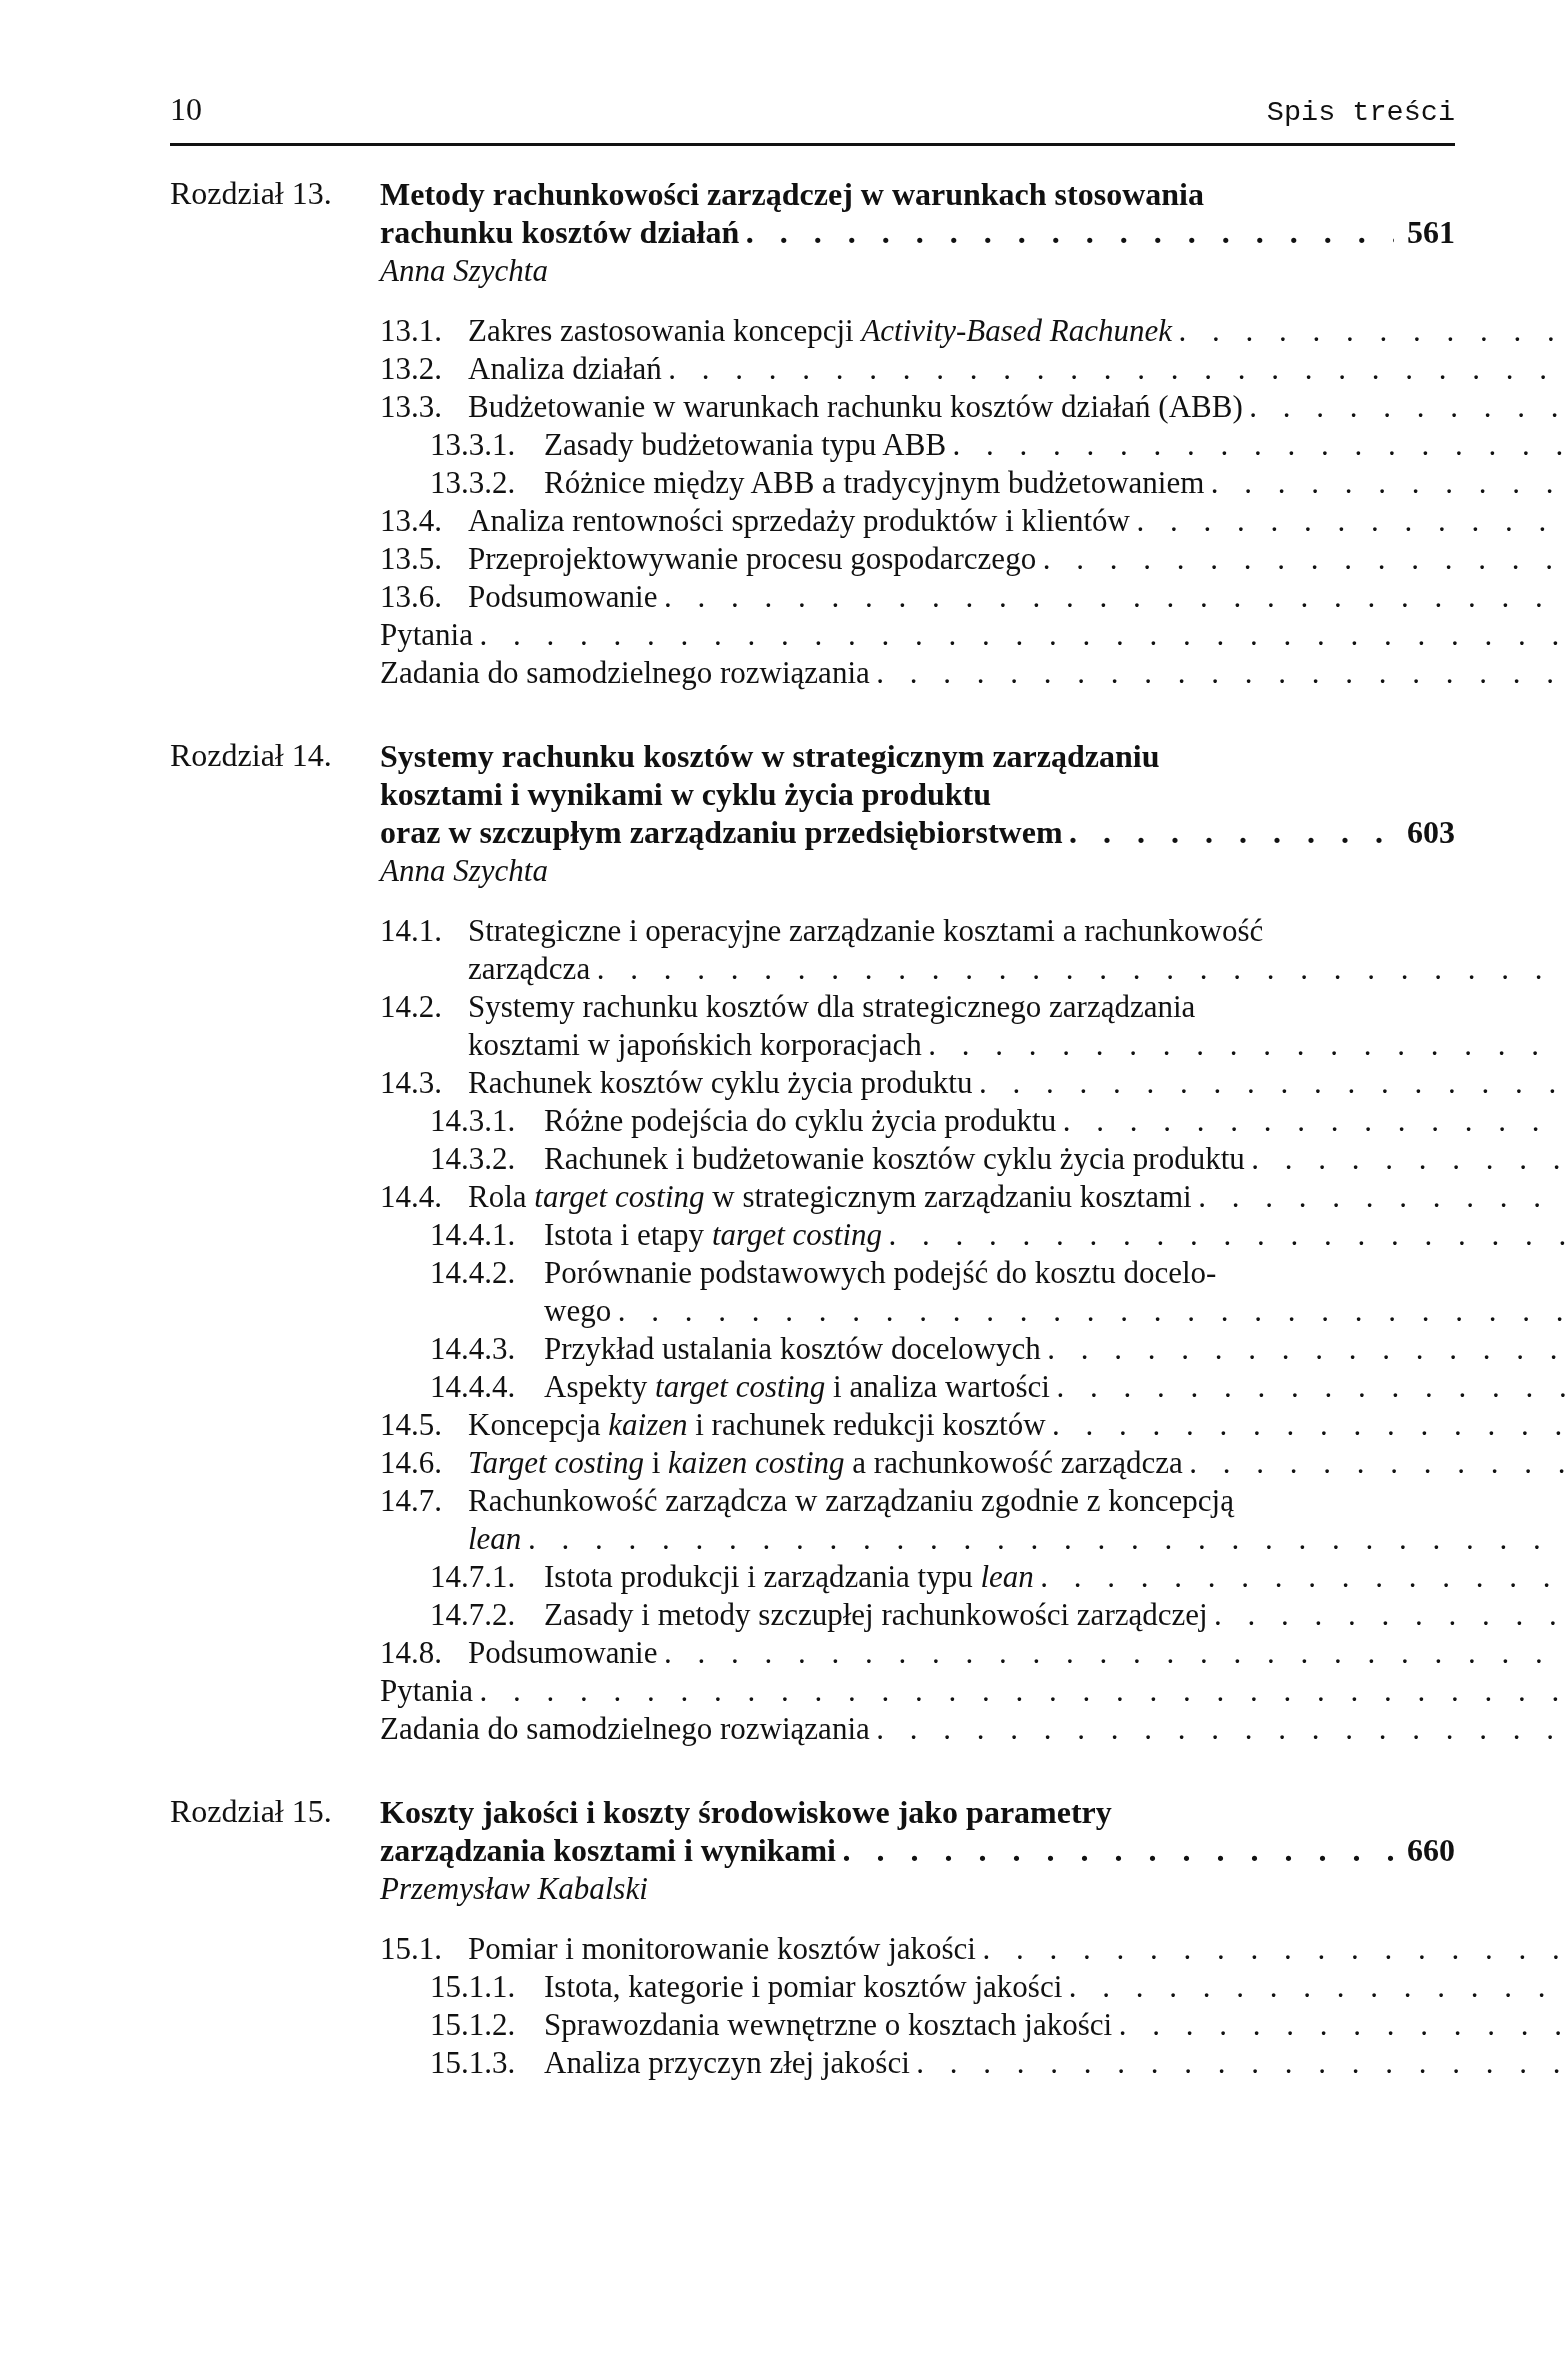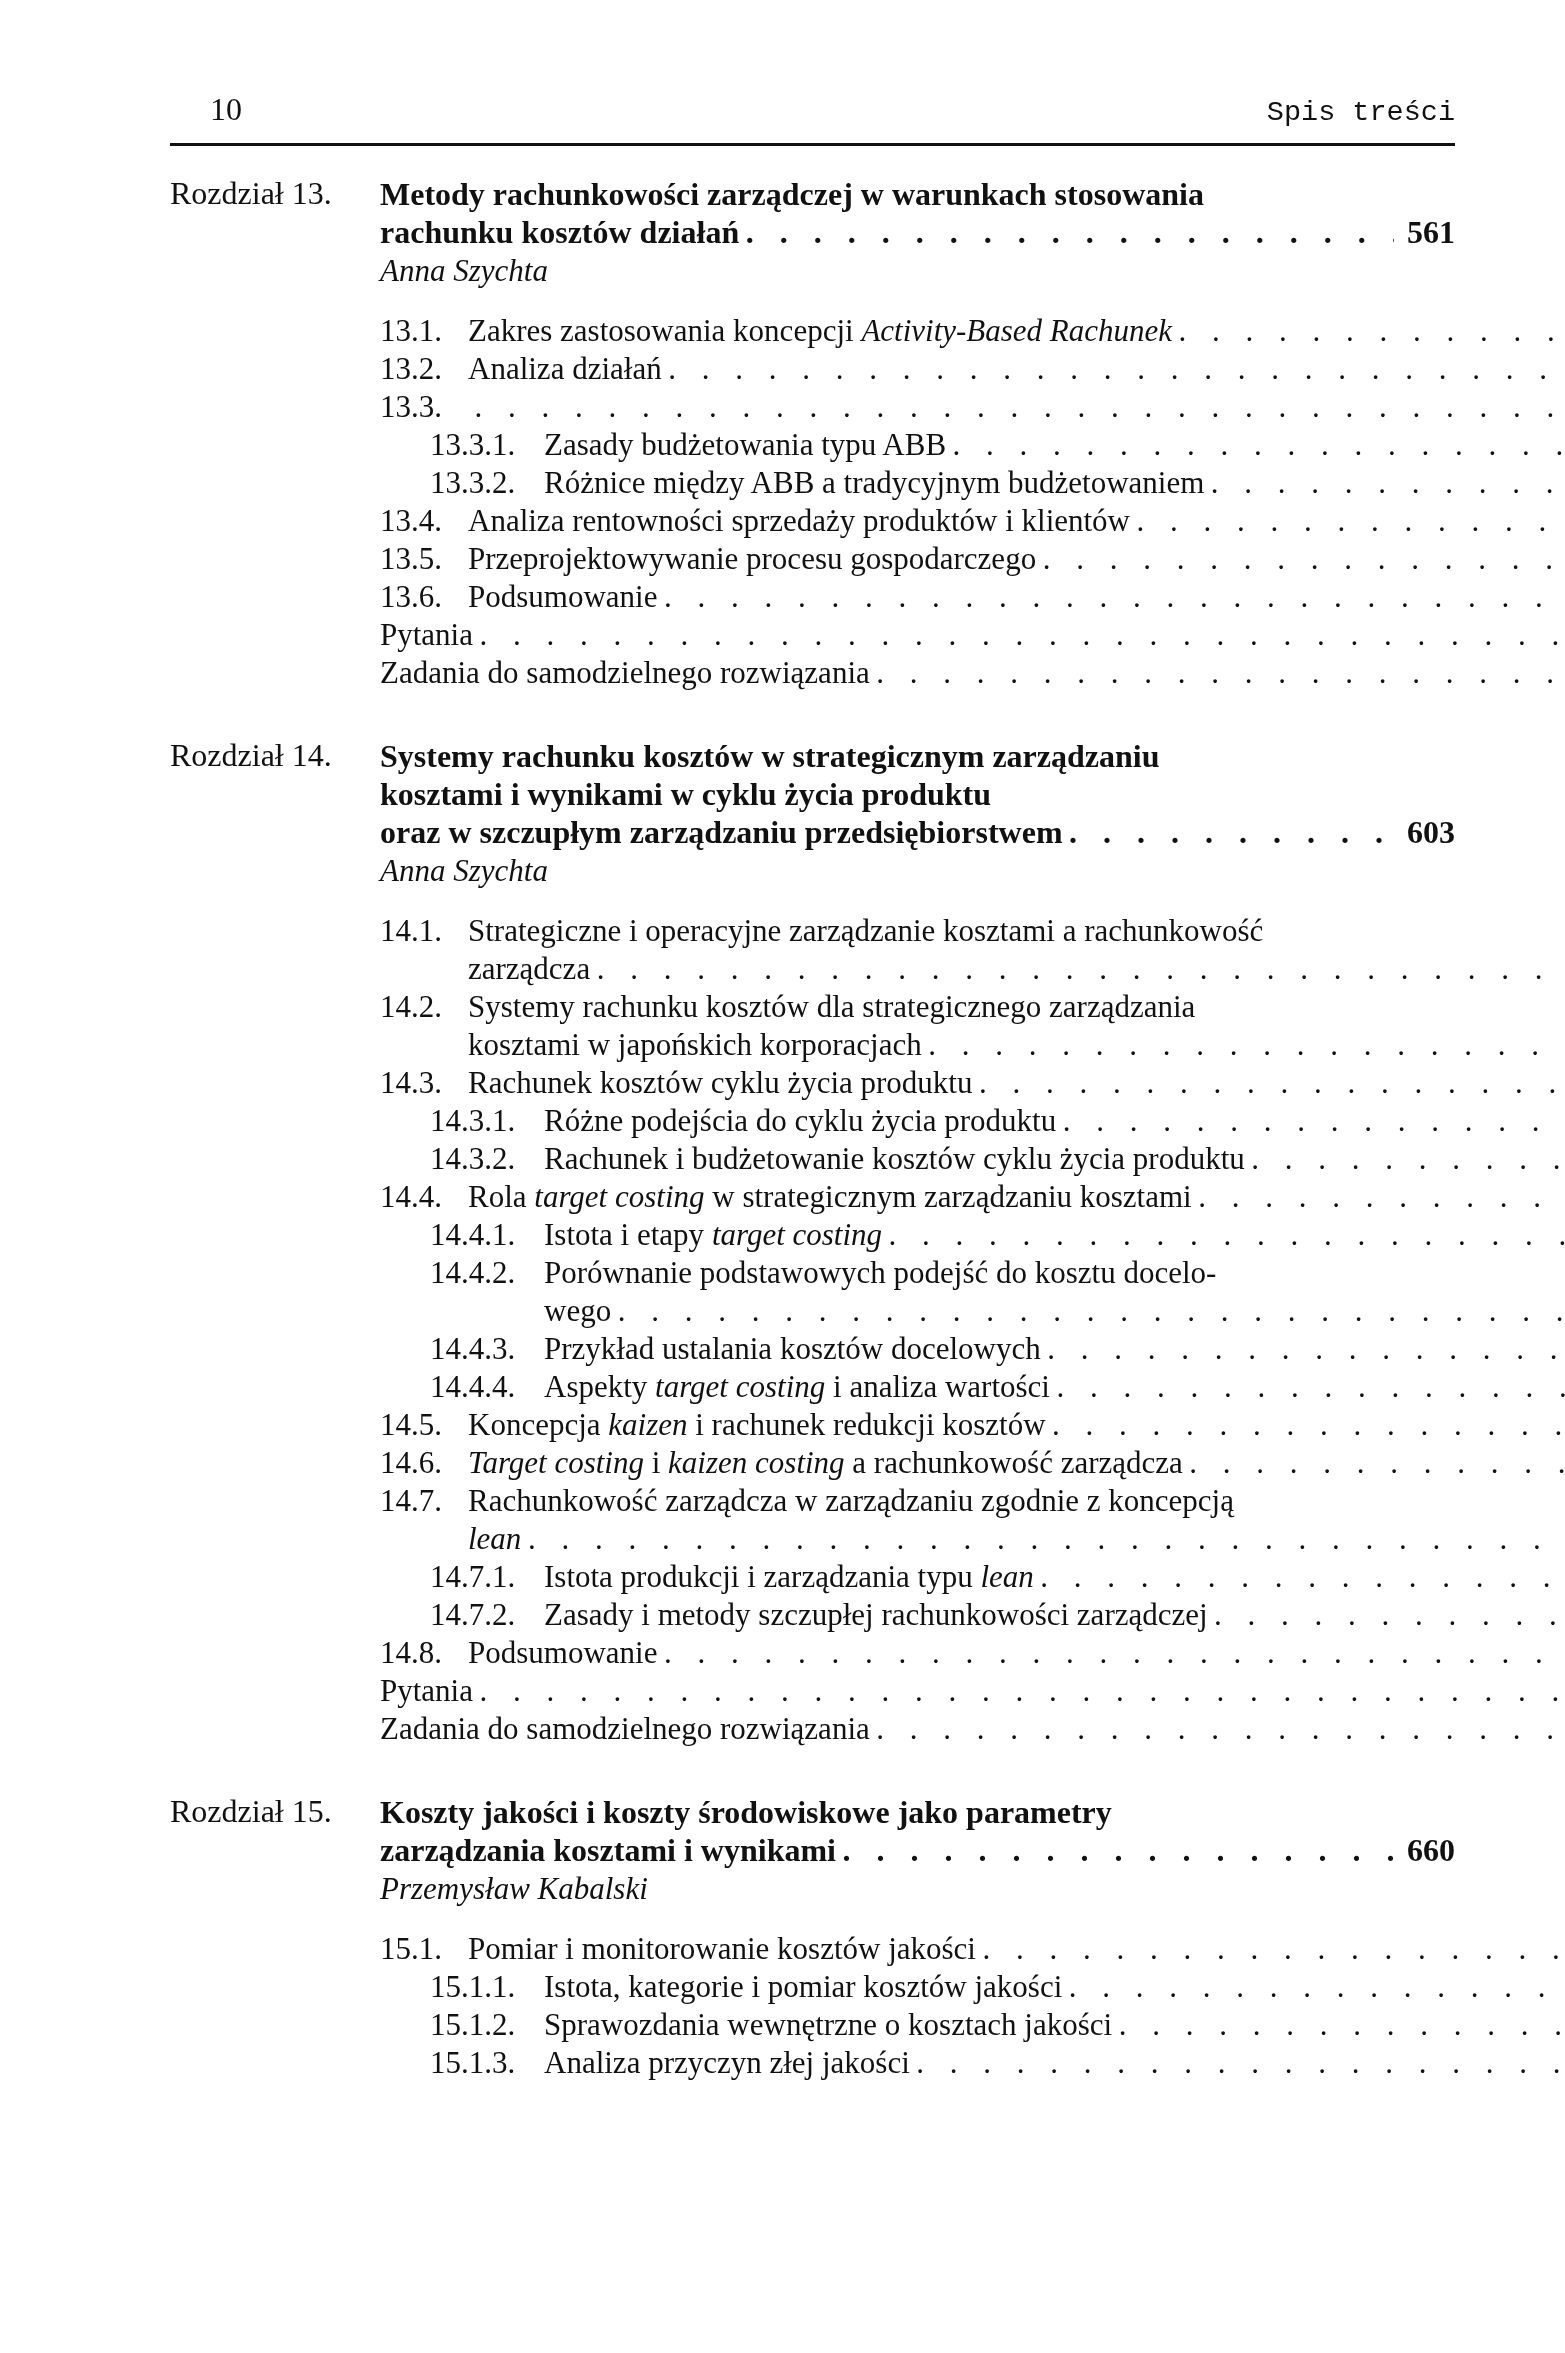--- a/index.html
+++ b/index.html
@@ -6,21 +6,21 @@
   body {
     width: 1565px; height: 2354px; position: relative; overflow: hidden;
     font-family: "Liberation Serif", "DejaVu Serif", serif;
     color: #111;
   }
   .page { position: absolute; left: 0; top: 0; width: 1565px; height: 2354px; }
   .running-head {
     position: absolute; left: 170px; right: 110px; top: 91px; height: 52px;
     border-bottom: 3.2px solid #111;
   }
-  .page-number { position: absolute; left: 0; top: 0; font-size: 32px; margin-left: 40px; }
+  .page-number { position: absolute; left: 0; top: 0; font-size: 32px; }
   .running-title { position: absolute; right: 0; top: 5.2px; font-size: 28.5px; font-family: Liberation Mono, monospace; }
 
   .toc { position: absolute; left: 170px; top: 175px; width: 1285px; }
   .chapter { position: relative; margin-bottom: 45px; }
   .chap-label { position: absolute; left: 0; top: 0; font-weight: normal; font-size: 32px; }
   .chap-body { margin-left: 210px; }
   .chap-title { font-weight: bold; font-size: 32px; line-height: 38px; }
   .author { font-style: italic; font-size: 31px; line-height: 39px; margin-bottom: 22px; }
   .entry { position: relative; font-size: 31px; line-height: 38px; display: flex; }
   .entry .num { flex: 0 0 auto; }
@@ -70,20 +70,21 @@
               <div class="line">
                 <span class="t"><span>Analiza działań</span></span>
                 <span class="dots">. . . . . . . . . . . . . . . . . . . . . . . . . . . . . . . . . . . . . . . . . . . . . . . . . . . . . . . . . . . . . . . . . . . . . . . . . . . . . . . . </span>
               </div>
             </div>
           </div>
           <div class="entry l1">
             <span class="num">13.3.</span>
             <div class="text">
               <div class="line">
+                <span class="t"><span>Budżetowanie w warunkach rachunku kosztów działań (ABB)</span></span>
                 <span class="dots">. . . . . . . . . . . . . . . . . . . . . . . . . . . . . . . . . . . . . . . . . . . . . . . . . . . . . . . . . . . . . . . . . . . . . . . . . . . . . . . . </span>
               </div>
             </div>
           </div>
           <div class="entry l2">
             <span class="num">13.3.1.</span>
             <div class="text">
               <div class="line">
                 <span class="t"><span>Zasady budżetowania typu ABB</span></span>
                 <span class="dots">. . . . . . . . . . . . . . . . . . . . . . . . . . . . . . . . . . . . . . . . . . . . . . . . . . . . . . . . . . . . . . . . . . . . . . . . . . . . . . . . </span>

